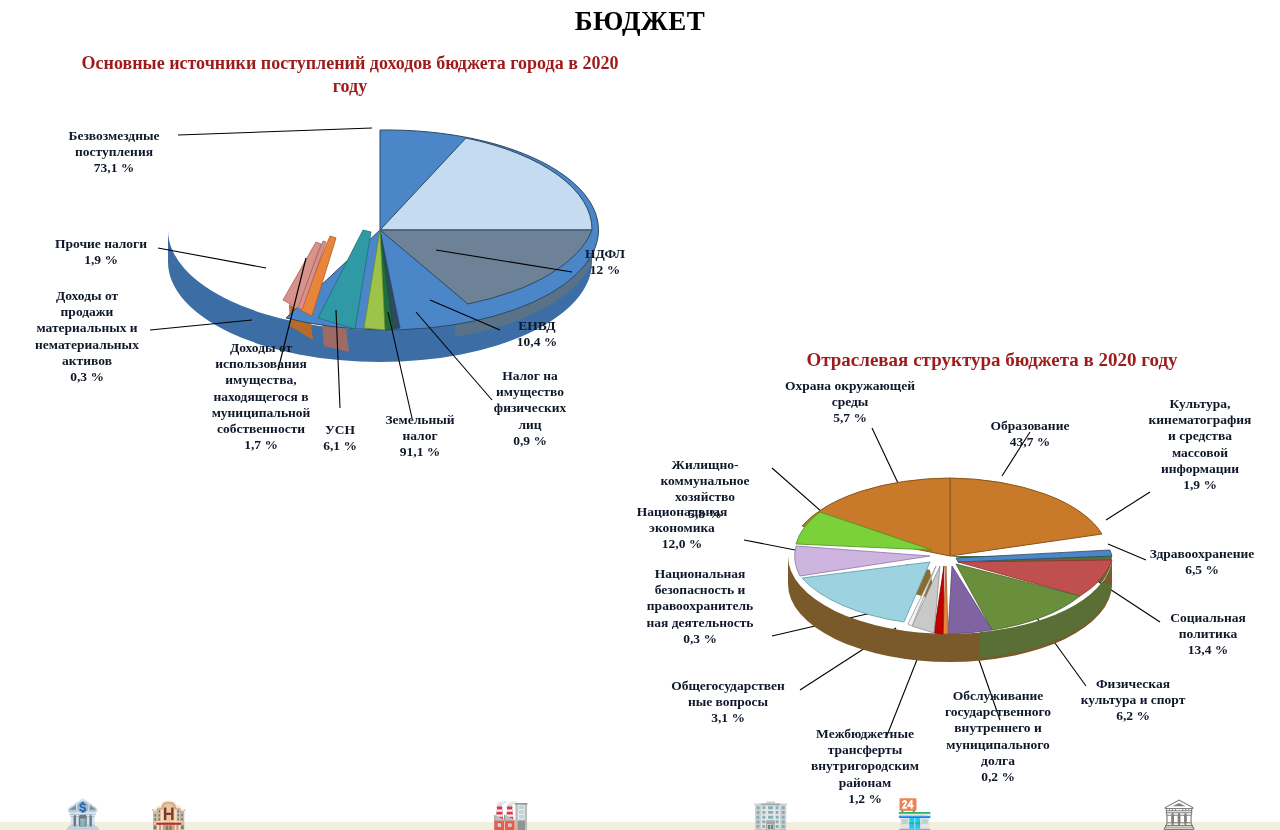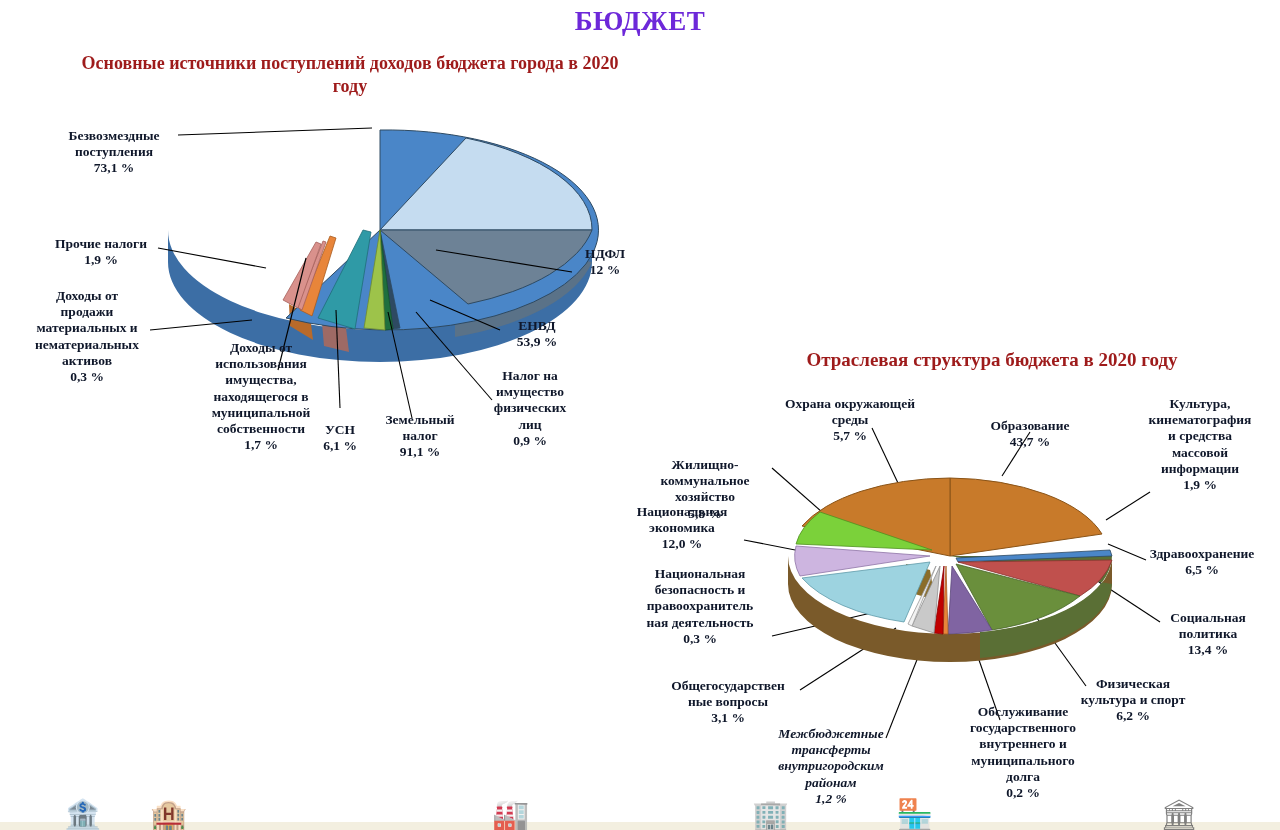--- a/index.html
+++ b/index.html
@@ -5,21 +5,21 @@
   html,body{margin:0;padding:0;}
   body{
     width:1280px;height:830px;
     background:#ffffff;
     font-family:"Liberation Serif", serif;
     position:relative;
     overflow:hidden;
   }
   .page-title{
     position:absolute;top:6px;left:0;width:1280px;text-align:center;
-    font-size:27px;font-weight:bold;color:#6d28d9;letter-spacing:0.5px;
+    font-size:27px;font-weight:bold;color:#000000;letter-spacing:0.5px;
   }
   .chart-title{
     position:absolute;text-align:center;font-weight:bold;color:#9e1b1b;
     font-size:18px;line-height:1.28;
   }
   #title1{left:70px;top:52px;width:560px;}
   #title2{left:712px;top:348px;width:560px;font-size:19px;}
 
   .lbl{
     position:absolute;font-weight:bold;font-size:13.5px;color:#0f172a;
@@ -131,21 +131,21 @@
 6,1 %</div>
 <div class="lbl" style="left: 370px; top: 412px; width: 100px; white-space: pre-line;">Земельный
 налог
 91,1 %</div>
 <div class="lbl" style="left: 480px; top: 368px; width: 100px; white-space: pre-line;">Налог на
 имущество
 физических
 лиц
 0,9 %</div>
 <div class="lbl" style="left: 492px; top: 318px; width: 90px; white-space: pre-line;">ЕНВД
-53,9 %</div>
+10,4 %</div>
 <div class="lbl" style="left: 560px; top: 246px; width: 90px; white-space: pre-line;">НДФЛ
 12 %</div>
 
 <svg class="pie" id="pie2" style="left:780px;top:460px;" width="340" height="200" viewBox="0 0 340 200">
 
   <path d="M8,96 A162,78 0 0 0 332,96 L332,124 A162,78 0 0 1 8,124 Z" fill="#7a5a2a"></path>
   <path d="M170,96 L332,96 A162,78 0 0 1 200,172 L200,198 A162,78 0 0 0 332,124 Z" fill="#5a6f35"></path>
   <path d="M150,110 L155,140 L128,132 L126,104 Z" fill="#8a6d2a"></path>
   <g>
 
@@ -169,46 +169,46 @@
     <path d="M156,106 L132,166 L128,164 Z" fill="#f2f2f2" stroke="#9a9a9a" stroke-width="0.8"></path>
 
     <path d="M150,102 L124,162 A162,78 0 0 1 22,118 Z" fill="#9dd3e0" stroke="#5d99a8" stroke-width="0.8"></path>
 
     <path d="M150,96 L20,116 A162,78 0 0 1 16,86 Z" fill="#cdb5e0" stroke="#8e73a6" stroke-width="0.8"></path>
 
     <path d="M152,90 L16,84 A162,78 0 0 1 40,52 Z" fill="#7bd13a" stroke="#4f9120" stroke-width="0.8"></path>
   </g>
 </svg>
 
-<div class="lbl" style="left: 760px; top: 396px; width: 180px; white-space: pre-line;">Охрана окружающей
+<div class="lbl" style="left: 760px; top: 378px; width: 180px; white-space: pre-line;">Охрана окружающей
 среды
 5,7 %</div>
 <div class="lbl" style="left: 960px; top: 410px; width: 140px; white-space: pre-line; margin-top: 8px;">Образование
 43,7 %</div>
 <div class="lbl" style="left: 1130px; top: 396px; width: 140px; white-space: pre-line;">Культура,
 кинематография
 и средства
 массовой
 информации
 1,9 %</div>
 <div class="lbl" style="left: 1128px; top: 546px; width: 148px; white-space: pre-line;">Здравоохранение
 6,5 %</div>
 <div class="lbl" style="left: 1148px; top: 610px; width: 120px; white-space: pre-line;">Социальная
 политика
 13,4 %</div>
 <div class="lbl" style="left: 1058px; top: 676px; width: 150px; white-space: pre-line;">Физическая
 культура и спорт
 6,2 %</div>
-<div class="lbl" style="left: 943px; top: 688px; width: 160px; white-space: pre-line; margin-top: 16px;">Обслуживание
+<div class="lbl" style="left: 918px; top: 688px; width: 160px; white-space: pre-line;">Обслуживание
 государственного
 внутреннего и
 муниципального
 долга
 0,2 %</div>
-<div class="lbl" style="left: 756px; top: 726px; width: 150px; white-space: pre-line; font-style: italic;">Межбюджетные
+<div class="lbl" style="left: 790px; top: 726px; width: 150px; white-space: pre-line;">Межбюджетные
 трансферты
 внутригородским
 районам
 1,2 %</div>
 <div class="lbl" style="left: 648px; top: 678px; width: 160px; white-space: pre-line;">Общегосударствен
 ные вопросы
 3,1 %</div>
 <div class="lbl" style="left: 620px; top: 566px; width: 160px; white-space: pre-line;">Национальная
 безопасность и
 правоохранитель

